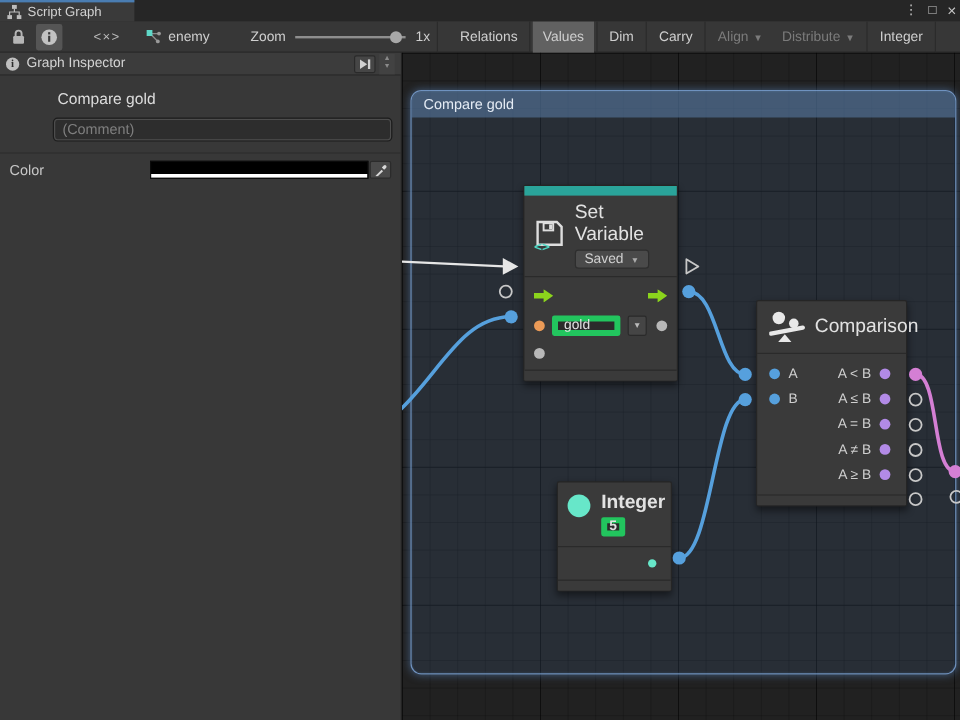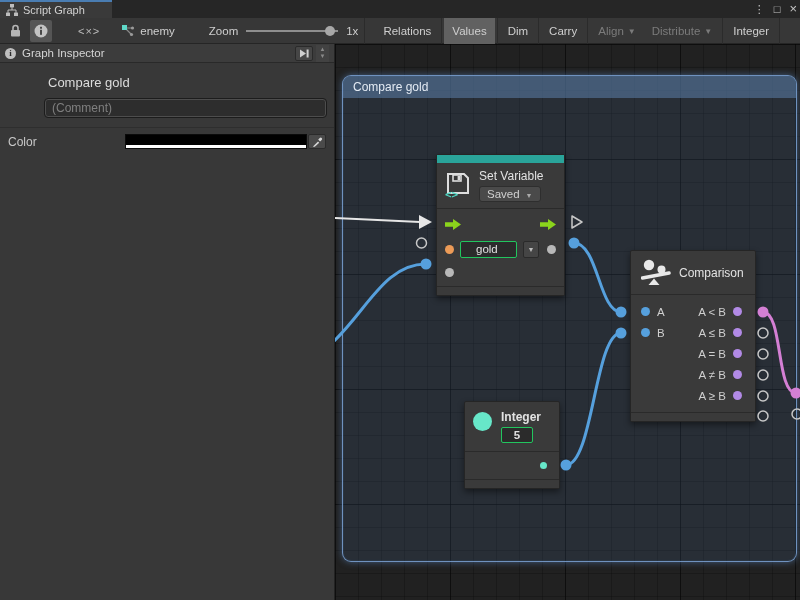--- a/index.html
+++ b/index.html
@@ -72,33 +72,33 @@
        border:1px solid rgba(125,165,215,.85);border-radius:9px;background:rgba(72,104,150,.18);
        box-shadow:0 0 7px rgba(95,140,200,.55), inset 0 0 2px rgba(95,140,200,.35);}
   .group-header{height:22px;background:rgba(86,120,160,.60);border-radius:8px 8px 0 0;
        display:flex;align-items:center;padding:0 10px;font-size:12px;color:#e4ebf4;}
   
   .node{position:absolute;background:#3a3a3a;border:1px solid #252525;border-radius:2px;
        box-shadow:0 3px 6px rgba(0,0,0,.45);color:#d6d6d6;}
   .nfoot{height:9px;border-top:1px solid #2a2a2a;background:#3a3a3a;}
   .strip{height:8px;background:#2aa49a;}
   .nhead{display:flex;align-items:center;gap:8px;padding:6px 8px;border-bottom:1px solid #2a2a2a;}
-  .ntitle{font-size:12px;color:#e2e2e2;}
+  .ntitle{font-size:16px;color:#e2e2e2;}
   .dd-pill{display:inline-flex;align-items:center;gap:6px;background:#4a4a4a;border:1px solid #2e2e2e;
        border-radius:3px;padding:1px 7px;margin-top:3px;font-size:11.5px;color:#d0d0d0;}
   .dd-pill .dd-arrow{font-size:7px;color:#aaa;}
   .nrow{display:flex;align-items:center;padding:0 8px;}
   .port{width:9px;height:9px;border-radius:50%;flex:none;}
   .port.orange{background:#ec9b57;}
   .port.gray{background:#b8b8b8;}
   .port.blue{background:#56a0dd;}
   .port.purple{background:#b28ae6;}
   .port.teal-sm{width:7px;height:7px;background:#67e7c9;}
-  .val-field{background:#2b2b2b;border:1px solid #22c55e;border-radius:2px;color:#e0e0e0;
-       font-size:11.5px;padding:0 15px;height:17px;display:flex;align-items:center;}
+  .val-field{background:#2b2b2b;border:5px solid #22c55e;border-radius:2px;color:#e0e0e0;
+       font-size:11.5px;padding:0 5px;height:17px;display:flex;align-items:center;}
   .dd-sq{width:16px;height:17px;background:#454545;border:1px solid #2a2a2a;border-radius:2px;
        display:flex;align-items:center;justify-content:center;color:#bbb;font-size:7px;}
   
   .node-setvar{left:101px;top:110px;width:129px;}
   .node-setvar .nbody{padding:6px 0 6px 0;}
   .row-flow{height:18px;justify-content:space-between;}
   .row-gold{height:22px;margin-top:5px;gap:6px;}
   .row-val2{height:16px;margin-top:4px;}
   
   .node-cmp{left:295px;top:206px;width:126px;}

